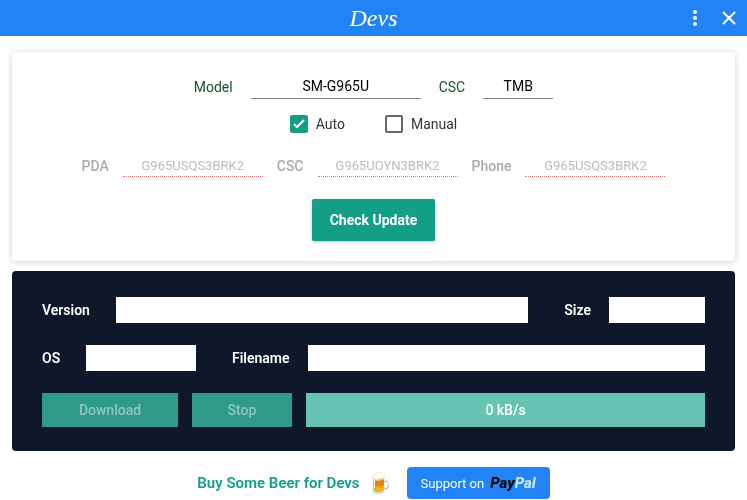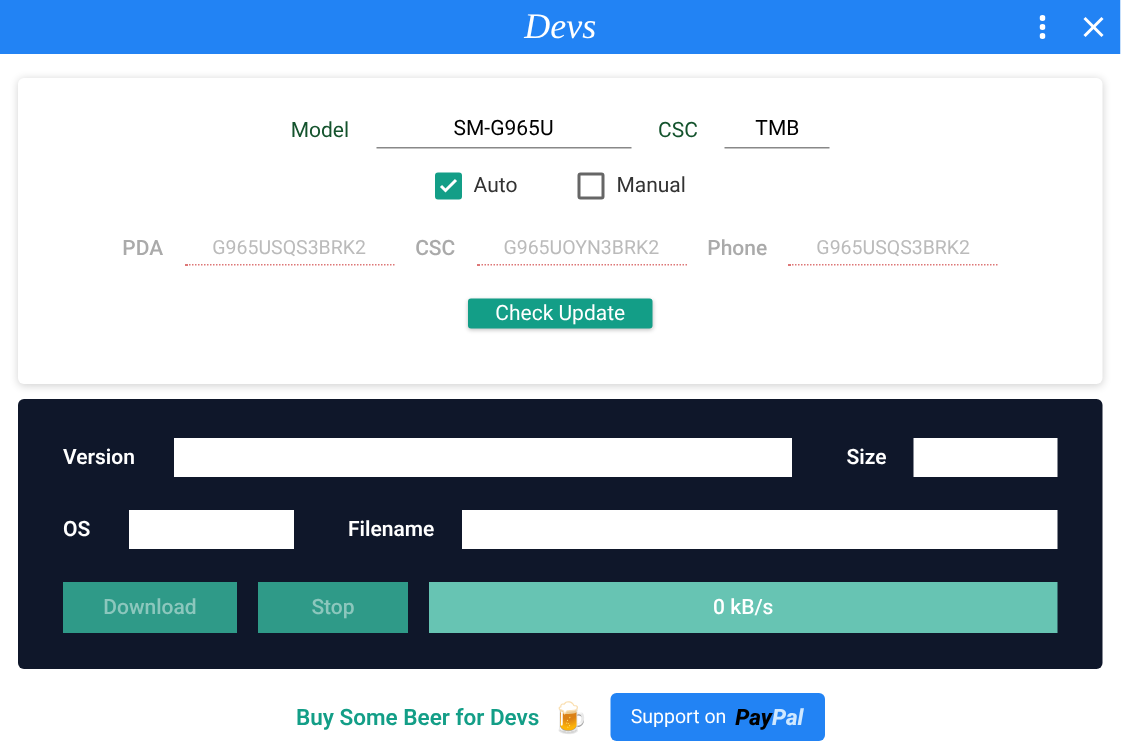--- a/index.html
+++ b/index.html
@@ -14,21 +14,21 @@
   .lbl-muted { font-size: 14px; color: #aaa; font-weight: 500; }
   .text-input { border: none; border-bottom: 1px solid #888; background: transparent; font-size: 14px; padding: 4px 2px; text-align: center; outline: none; }
   .text-input.w-model { width: 170px; }
   .text-input.w-csc { width: 70px; }
   .dotted { border: none; border-bottom: 1px dotted #d77; background: transparent; font-size: 13px; padding: 3px 2px; text-align: center; color: #bbb; width: 140px; outline: none; }
   .check-row { display: flex; align-items: center; justify-content: center; gap: 40px; margin-bottom: 22px; }
   .check-item { display: flex; align-items: center; gap: 8px; font-size: 14px; color: #333; cursor: pointer; }
   .checkbox { width: 18px; height: 18px; border: 2px solid #666; border-radius: 2px; display: inline-flex; align-items: center; justify-content: center; }
   .checkbox.checked { background: #139e87; border-color: #139e87; color: #fff; }
   .firmware-row { display: flex; align-items: center; justify-content: center; gap: 14px; margin-bottom: 22px; flex-wrap: nowrap; }
-  .btn-primary { background: #139e87; color: #fff; border: none; padding: 2px 18px; font-size: 14px; font-weight: 400; border-radius: 2px; cursor: pointer; box-shadow: 0 1px 3px rgba(0,0,0,0.25); display: block; margin: 17px auto; }
+  .btn-primary { background: #139e87; color: #fff; border: none; padding: 13px 18px; font-size: 14px; font-weight: 700; border-radius: 2px; cursor: pointer; box-shadow: 0 1px 3px rgba(0,0,0,0.25); display: block; margin: 0 auto; }
   .panel-bottom { margin: 0 12px 10px 12px; background: #0f172a; border-radius: 4px; padding: 26px 30px 24px 30px; color: #fff; }
   .brow { display: flex; align-items: center; gap: 18px; margin-bottom: 22px; }
   .blbl { font-size: 14px; font-weight: 600; color: #fff; }
   .winput { background: #fff; border: none; height: 26px; padding: 2px 6px; font-size: 13px; color: #333; outline: none; }
   .btn-ghost { background: #2f9a88; color: rgba(255,255,255,0.45); border: none; height: 34px; font-size: 14px; font-weight: 500; cursor: pointer; }
   .progress { background: #67c4b3; color: #fff; height: 34px; display: flex; align-items: center; justify-content: center; font-size: 14px; font-weight: 500; flex: 1; }
   .footer { display: flex; align-items: center; justify-content: center; gap: 14px; padding: 6px 0 10px 0; }
   .beer-link { color: #139e87; font-size: 15px; font-weight: 600; display: flex; align-items: center; gap: 8px; cursor: pointer; }
   .beer-icon { font-size: 20px; }
   .paypal-btn { background: #2283f4; color: #fff; border: none; border-radius: 4px; padding: 7px 14px; font-size: 13px; display: flex; align-items: center; gap: 6px; cursor: pointer; }
@@ -97,21 +97,21 @@
     <span class="blbl" style="margin-left:18px">Size</span>
     <input class="winput" style="width: 96px;" readonly="" value="">
   </div>
   <div class="brow">
     <span class="blbl" style="width:26px">OS</span>
     <input class="winput" style="width: 110px;" readonly="" value="">
     <span class="blbl" style="margin-left:18px">Filename</span>
     <input class="winput" style="flex: 1 1 0%;" readonly="" value="">
   </div>
   <div class="brow" style="margin-bottom:0; gap:14px">
-    <button class="btn-ghost" style="width:116px">Download</button>
+    <button class="btn-ghost" style="width:136px">Download</button>
     <button class="btn-ghost" style="width:100px">Stop</button>
     <div class="progress">
       <span>0 kB/s</span>
     </div>
   </div>
 </div>
 
 <div class="footer">
   <div class="beer-link">
     <span>Buy Some Beer for Devs</span>

